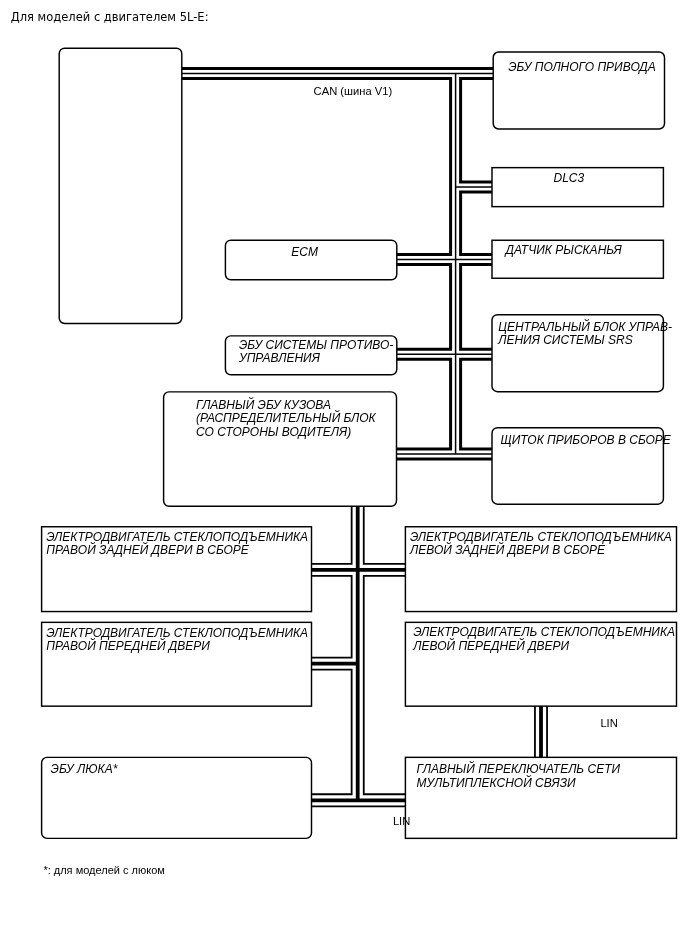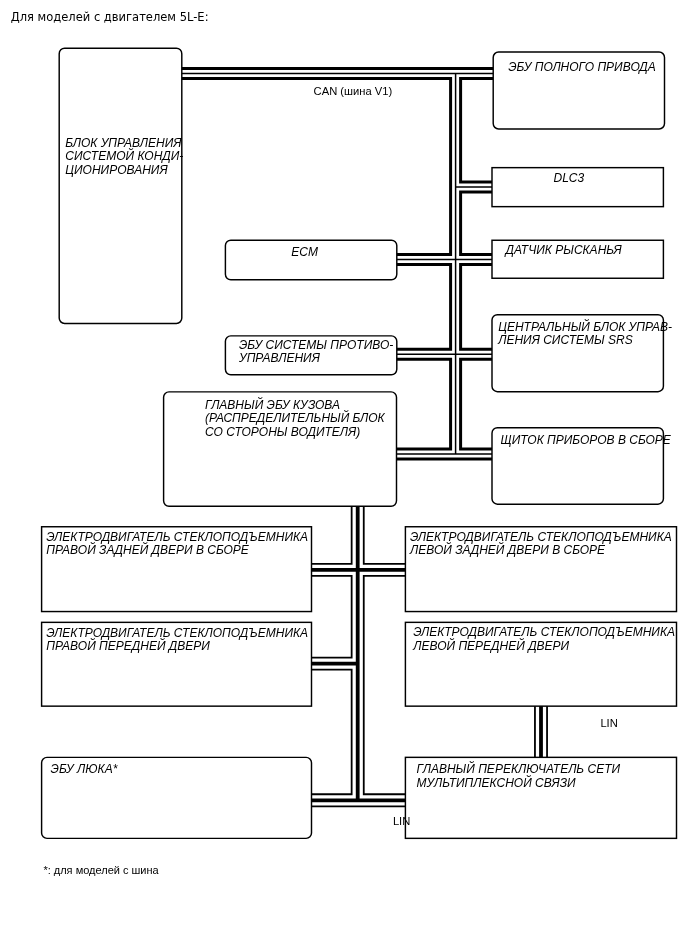--- a/index.html
+++ b/index.html
@@ -48,23 +48,20 @@
       <rect x="41.6" y="526.75" width="269.9" height="84.8" rx="0"></rect>
       <rect x="405.4" y="526.75" width="271.1" height="84.8" rx="0"></rect>
       <rect x="41.6" y="622.35" width="269.9" height="83.8" rx="0"></rect>
       <rect x="405.4" y="622.35" width="271.1" height="83.8" rx="0"></rect>
       <rect x="41.6" y="757.35" width="269.9" height="81.0" rx="5.4"></rect>
       <rect x="405.4" y="757.35" width="271.1" height="81.0" rx="0"></rect>
     </g>
   </svg>
 
   <div class="node" style="left:59.2px;top:48.25px;width:122.6px;height:275.2px"></div>
-  <div class="t" style="left:65.3px;top:137.25px">БЛОК УПРАВЛЕНИЯ
-СИСТЕМОЙ КОНДИ-
-ЦИОНИРОВАНИЯ</div>
 
   <div class="node" style="left:493.6px;top:52.05px;width:171.9px;height:76.9px"></div>
   <div class="t" style="left:508.3px;top:61.25px">ЭБУ ПОЛНОГО ПРИВОДА</div>
 
   <div class="node" style="left:492.1px;top:167.65px;width:173.2px;height:39.0px"></div>
   <div class="t" style="left:553.5px;top:171.65px">DLC3</div>
 
   <div class="node" style="left:492.1px;top:240.25px;width:173.2px;height:38.0px"></div>
   <div class="t" style="left:505.6px;top:243.55px">ДАТЧИК РЫСКАНЬЯ</div>
 
@@ -73,21 +70,21 @@
 
   <div class="node" style="left:492.5px;top:314.65px;width:173.1px;height:77.0px"></div>
   <div class="t" style="left:498.2px;top:320.75px">ЦЕНТРАЛЬНЫЙ БЛОК УПРАВ-
 ЛЕНИЯ СИСТЕМЫ SRS</div>
 
   <div class="node" style="left:225.4px;top:335.85px;width:171.4px;height:38.9px"></div>
   <div class="t" style="left:239.0px;top:338.95px">ЭБУ СИСТЕМЫ ПРОТИВО-
 УПРАВЛЕНИЯ</div>
 
   <div class="node" style="left:163.6px;top:391.85px;width:232.9px;height:114.4px"></div>
-  <div class="t" style="left:205px;top:399.15px">ГЛАВНЫЙ ЭБУ КУЗОВА
+  <div class="t" style="left:196px;top:399.15px">ГЛАВНЫЙ ЭБУ КУЗОВА
 (РАСПРЕДЕЛИТЕЛЬНЫЙ БЛОК
 СО СТОРОНЫ ВОДИТЕЛЯ)</div>
 
   <div class="node" style="left:492.1px;top:427.75px;width:173.5px;height:76.4px"></div>
   <div class="t" style="left:500.6px;top:434.35px">ЩИТОК ПРИБОРОВ В СБОРЕ</div>
 
   <div class="node" style="left:41.6px;top:526.75px;width:269.9px;height:84.8px"></div>
   <div class="t" style="left:46.3px;top:531.15px">ЭЛЕКТРОДВИГАТЕЛЬ СТЕКЛОПОДЪЕМНИКА
 ПРАВОЙ ЗАДНЕЙ ДВЕРИ В СБОРЕ</div>
 
@@ -104,19 +101,19 @@
 ЛЕВОЙ ПЕРЕДНЕЙ ДВЕРИ</div>
 
   <div class="node" style="left:41.6px;top:757.35px;width:269.9px;height:81.0px"></div>
   <div class="t" style="left:50.6px;top:762.75px">ЭБУ ЛЮКА*</div>
 
   <div class="node" style="left:405.4px;top:757.35px;width:271.1px;height:81.0px"></div>
   <div class="t" style="left:416.6px;top:763.4px">ГЛАВНЫЙ ПЕРЕКЛЮЧАТЕЛЬ СЕТИ
 МУЛЬТИПЛЕКСНОЙ СВЯЗИ</div>
 
   <div class="cap" style="left:10.7px;top:9.5px">Для моделей с двигателем 5L-E:</div>
-  <div class="foot" style="left:43.4px;top:864.3px">*: для моделей с шина</div>
+  <div class="foot" style="left:43.4px;top:864.3px">*: для моделей с люком</div>
 
   <div class="buslbl" style="left:269.6px;top:85.05px">CAN (шина V1)</div>
   <div class="buslbl" style="left:556.4px;top:716.75px">LIN</div>
   <div class="buslbl" style="left:348.9px;top:814.65px">LIN</div>
 
 </div>
 
 </body></html>

